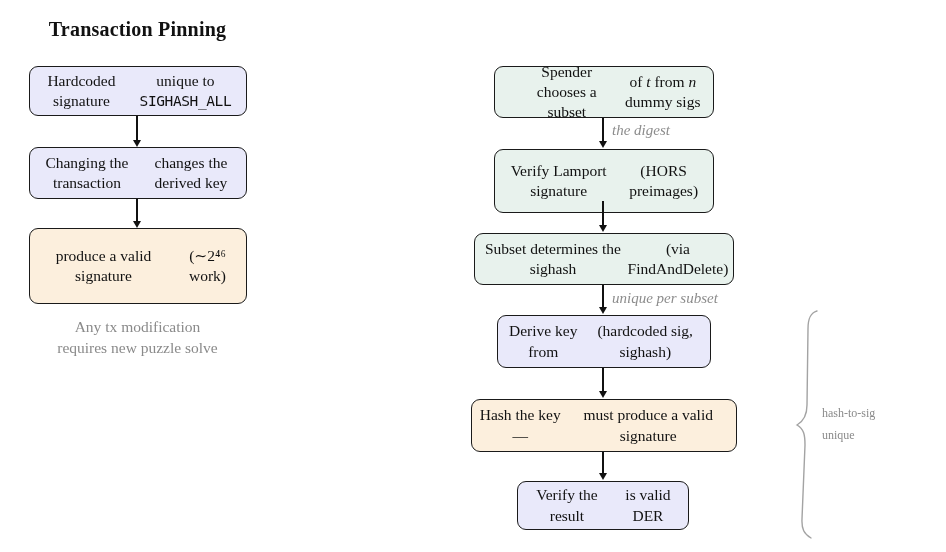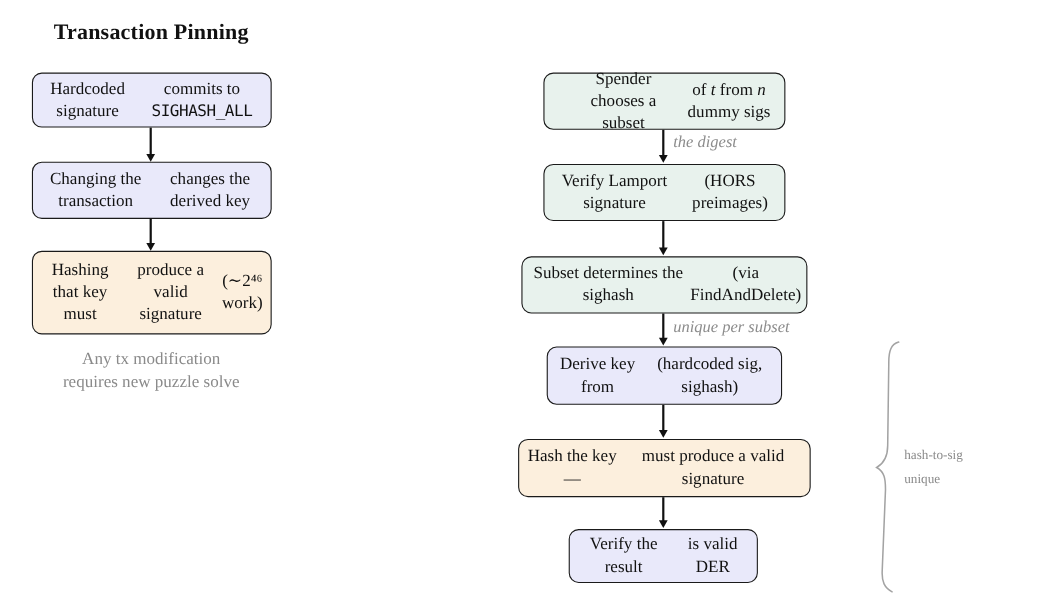--- a/index.html
+++ b/index.html
@@ -41,40 +41,39 @@
 </style>
 </head>
 <body>
 
 <div id="canvas">
 
   <div class="col-title" style="left:17px;top:18px;width:241px;">Transaction Pinning</div>
 
   <div class="fbox" style="left: 29px; top: 66px; width: 218px; height: 50px; background: rgb(233, 233, 250);">
       <div class="line"><span>Hardcoded signature</span></div>
-      <div class="line"><span>commits to </span><span class="mono">SIGHASH_ALL</span></div>
+      <div class="line"><span>unique to </span><span class="mono">SIGHASH_ALL</span></div>
     </div>
 
   <div class="arrow" style="left:132px;top:116px;height:31px;">
     <div class="shaft"></div>
     <div class="head"></div>
   </div>
 
   <div class="fbox" style="left: 29px; top: 147px; width: 218px; height: 52px; background: rgb(233, 233, 250);">
       <div class="line"><span>Changing the transaction</span></div>
       <div class="line"><span>changes the derived key</span></div>
     </div>
 
   <div class="arrow" style="left:132px;top:199px;height:29px;">
     <div class="shaft"></div>
     <div class="head"></div>
   </div>
 
   <div class="fbox" style="left: 29px; top: 228px; width: 218px; height: 76px; background: rgb(252, 239, 221);">
-      <div class="line"><span>Hashing that key must</span></div>
       <div class="line"><span>produce a valid signature</span></div>
       <div class="line"><span>(∼2⁴⁶ work)</span></div>
     </div>
 
   <div class="note" style="left:17px;top:316px;width:241px;">
     <div>Any tx modification</div>
     <div>requires new puzzle solve</div>
   </div>
 
 
@@ -82,21 +81,21 @@
       <div class="line"><span>Spender chooses a subset</span></div>
       <div class="line"><span>of </span><span class="it">t</span><span> from </span><span class="it">n</span><span> dummy sigs</span></div>
     </div>
 
   <div class="arrow" style="left:598px;top:118px;height:30px;">
     <div class="shaft"></div>
     <div class="head"></div>
   </div>
   <div class="edge-label" style="left:612px;top:122px;">the digest</div>
 
-  <div class="fbox" style="left: 494px; top: 149px; width: 220px; height: 52px; background: rgb(232, 242, 237);">
+  <div class="fbox" style="left: 494px; top: 149px; width: 220px; height: 64px; background: rgb(232, 242, 237);">
       <div class="line"><span>Verify Lamport signature</span></div>
       <div class="line"><span>(HORS preimages)</span></div>
     </div>
 
   <div class="arrow" style="left:598px;top:201px;height:31px;">
     <div class="shaft"></div>
     <div class="head"></div>
   </div>
 
   <div class="fbox" style="left: 474px; top: 233px; width: 260px; height: 52px; background: rgb(232, 242, 237);">

